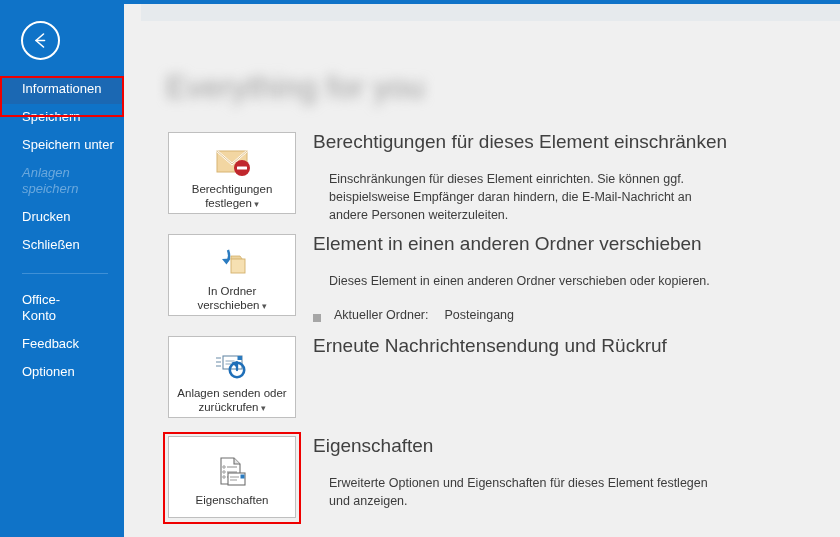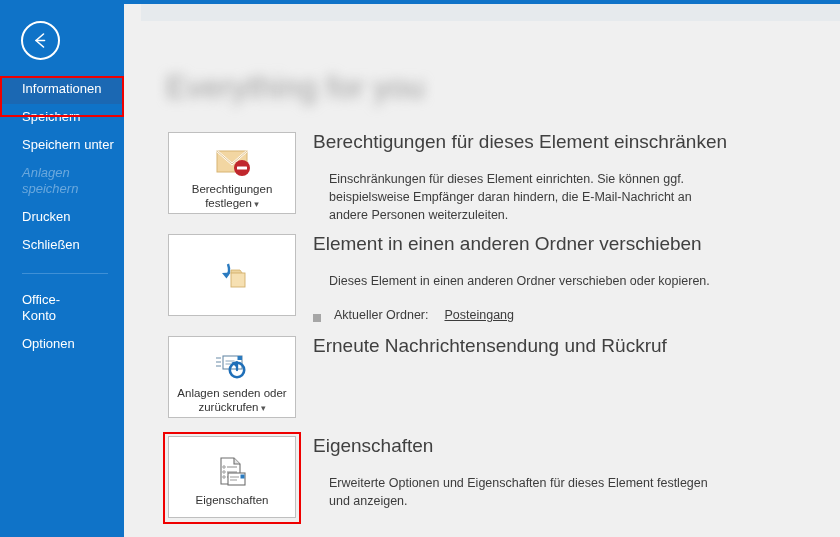--- a/index.html
+++ b/index.html
@@ -106,21 +106,21 @@
   .sec-desc{
     font-size:12.5px;color:#3c3c3c;line-height:18px;margin:16px;
     max-width:404px;
   }
   .kv{display:flex;align-items:flex-end;margin-top:18px;}
   .kv .bullet{
     width:8px;height:8px;background:#a6a6a6;display:inline-block;
     margin-right:13px;flex:none;
   }
   .kv .k{font-size:12.5px;color:#3c3c3c;margin-right:16px;}
-  .kv .v{font-size:12.5px;color:#3c3c3c;text-decoration:underline;}
+  .kv .v{font-size:12.5px;color:#3c3c3c;}
 
   
   .ann-prop{
     position:absolute;left:163px;top:432px;width:138px;height:92px;
     border:2px solid #ef0000;box-sizing:border-box;pointer-events:none;
   }
 </style>
 </head>
 <body>
 
@@ -147,20 +147,21 @@
       <div class="nav-item sel">Informationen</div>
       <div class="nav-item">Speichern</div>
       <div class="nav-item">Speichern unter</div>
       <div class="nav-item disabled">Anlagen
 speichern</div>
       <div class="nav-item">Drucken</div>
       <div class="nav-item">Schließen</div>
       <div class="nav-sep"></div>
       <div class="nav-item">Office-
 Konto</div>
+      <div class="nav-item">Feedback</div>
       <div class="nav-item">Optionen</div>
     </div>
   </div>
 
   <div class="ann-info"></div>
 
   <div class="pane"></div>
 
   <div class="page-heading">Everything for you</div>
 
@@ -187,20 +188,22 @@
   <div class="section" style="top:234px;">
     <div class="tile">
       <div class="glyph">
         <svg width="44" height="34" viewBox="0 0 44 34">
           <path d="M18 3 q3 9 -2 12" fill="none" stroke="#2b7bc0" stroke-width="2.4"></path>
           <path d="M12 12 L16.5 17.5 L20.5 11.5 Z" fill="#2b7bc0"></path>
           <path d="M21 9 h9 l2.5 3.5 H21 Z" fill="#edd49f" stroke="#d3b06b" stroke-width="0.8"></path>
           <rect x="21" y="12" width="14" height="14" fill="#f6e0b2" stroke="#d3b06b" stroke-width="0.9"></rect>
         </svg>
       </div>
+      <div class="tlabel"><span>In Ordner
+verschieben</span><span class="caret"> ▾</span></div>
     </div>
     <div class="body">
       <div class="sec-title">Element in einen anderen Ordner verschieben</div>
       <div class="sec-desc">Dieses Element in einen anderen Ordner verschieben oder kopieren.</div>
       <div class="kv">
         <span class="bullet"></span>
         <span class="k">Aktueller Ordner:</span>
         <span class="v">Posteingang</span>
       </div>
     </div>

